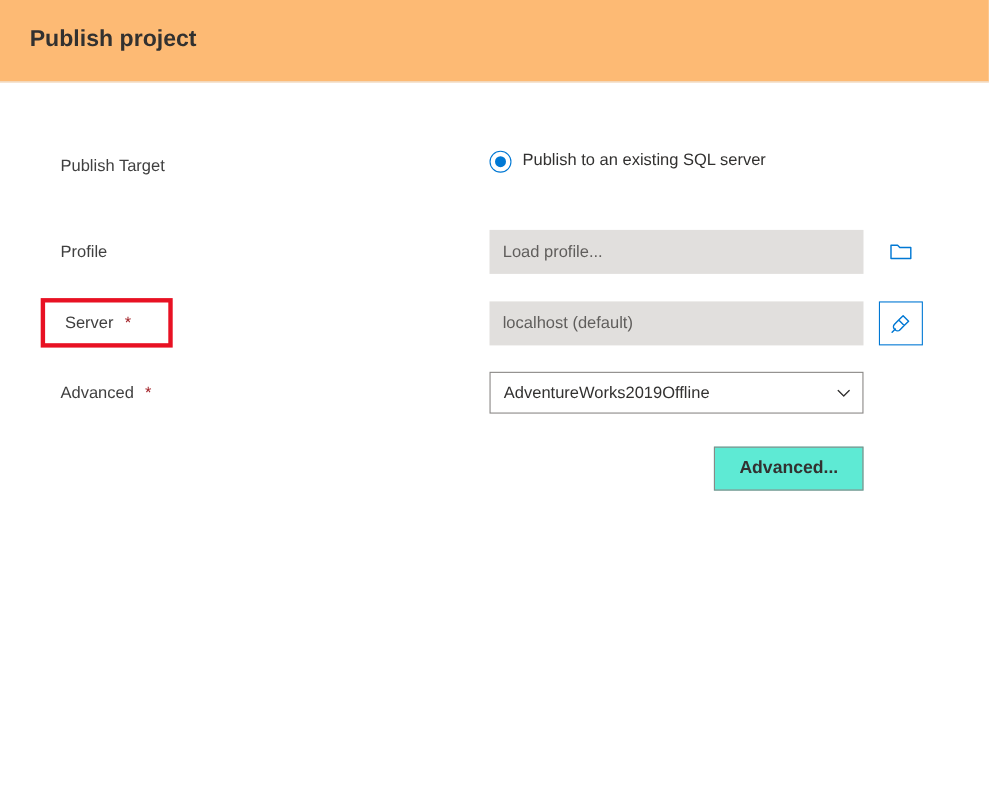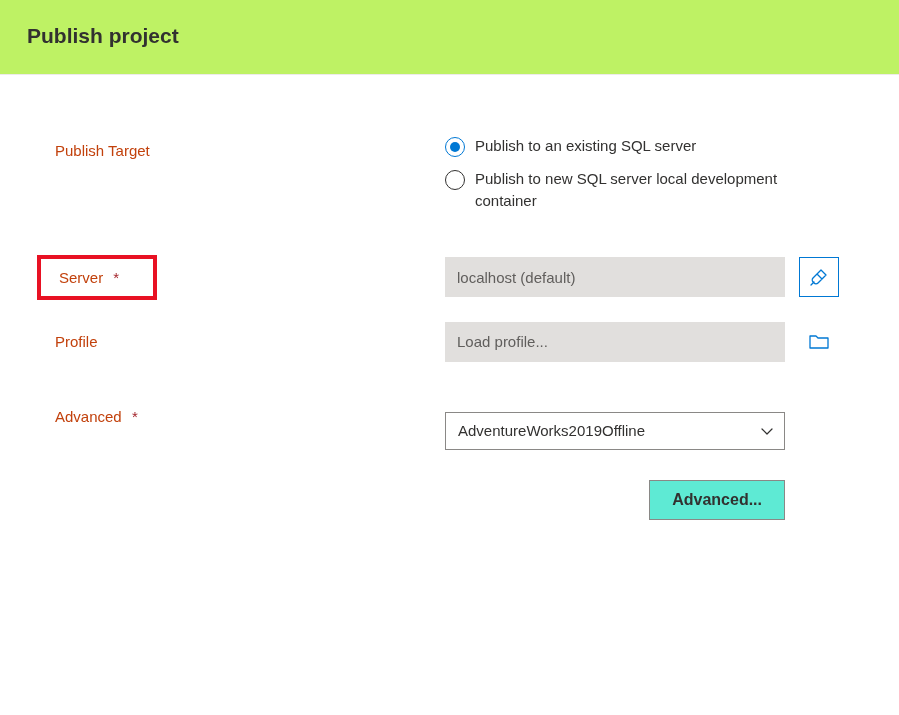--- a/index.html
+++ b/index.html
@@ -9,21 +9,21 @@
     }
     body {
       font-family: "Segoe UI", -apple-system, BlinkMacSystemFont, sans-serif;
       font-size: 15px;
       color: #323130;
       background: #ffffff;
       width: 899px;
       height: 715px;
     }
     .header {
-      background: #bef264;
+      background: #fdba74;
       padding: 24px 0 26px 27px;
       border-bottom: 1px solid #edebe9;
     }
     .header h1 {
       font-size: 21px;
       font-weight: 600;
       color: #323130;
     }
     .form-area {
       padding: 60px 40px 40px 55px;
@@ -33,21 +33,21 @@
       align-items: flex-start;
       margin-bottom: 22px;
     }
     .label-col {
       width: 390px;
       padding-top: 7px;
       flex-shrink: 0;
     }
     .label-text {
       font-size: 15px;
-      color: #c2410c;
+      color: #404040;
       display: inline-block;
     }
     .required-asterisk {
       color: #a4262c;
       margin-left: 6px;
     }
     .highlight-box {
       border: 4px solid #e81123;
       padding: 10px 18px 10px 0;
       margin-left: -18px;
@@ -129,21 +129,20 @@
       background: #ffffff;
       padding: 8px 10px 8px 12px;
       width: 340px;
       height: 38px;
       display: flex;
       align-items: center;
       justify-content: space-between;
       cursor: pointer;
       font-size: 15px;
       color: #323130;
-      margin-top: 28px;
     }
     .advanced-row {
       display: flex;
       justify-content: flex-end;
       width: 340px;
       margin-left: 390px;
       margin-top: 30px;
     }
     .advanced-button {
       border: 1px solid #8a8886;
@@ -174,63 +173,59 @@
   <div class="form-row">
     <div class="label-col">
       <span class="label-text">Publish Target</span>
     </div>
     <div class="input-col">
       <div class="radio-group">
         <div class="radio-option">
           <div class="radio-circle checked"></div>
           <span class="radio-label">Publish to an existing SQL server</span>
         </div>
-        <div class="radio-option">
-          <div class="radio-circle"></div>
-          <span class="radio-label">Publish to new SQL server local development container</span>
-        </div>
       </div>
     </div>
   </div>
 
   <div style="height: 20px;"></div>
+
+  <div class="form-row server-row-align" style="margin-top: 8px;">
+    <div class="label-col">
+      <span class="label-text">Profile</span>
+    </div>
+    <div class="input-col">
+      <input class="text-input" type="text" placeholder="Load profile..." style="">
+      <div class="icon-button">
+        <svg width="22" height="22" viewBox="0 0 22 22">
+          <path d="M 2 5 L 2 17 L 20 17 L 20 7 L 10 7 L 8 5 Z" stroke="#0078d4" stroke-width="1.3" fill="none" stroke-linejoin="round"></path>
+        </svg>
+      </div>
+    </div>
+  </div>
 
   <div class="form-row server-row-align">
     <div class="label-col">
       <span class="highlight-box">
         <span class="label-text" style="padding-left:18px;">Server</span>
         <span class="required-asterisk">*</span>
       </span>
     </div>
     <div class="input-col">
       <input class="text-input" type="text" placeholder="localhost (default)" style="">
       <div class="icon-button bordered">
         <svg width="20" height="20" viewBox="0 0 20 20">
           <path d="M 12 3 L 8 7 L 13 12 L 17 8 Z M 8 7 L 4 11 C 3 12 3 14 4 15 L 5 16 C 6 17 8 17 9 16 L 13 12 M 5 15 L 2 18" stroke="#0078d4" stroke-width="1.3" fill="none" stroke-linecap="round" stroke-linejoin="round"></path>
         </svg>
       </div>
     </div>
   </div>
 
   <div class="form-row server-row-align" style="margin-top: 8px;">
     <div class="label-col">
-      <span class="label-text">Profile</span>
-    </div>
-    <div class="input-col">
-      <input class="text-input" type="text" placeholder="Load profile..." style="">
-      <div class="icon-button">
-        <svg width="22" height="22" viewBox="0 0 22 22">
-          <path d="M 2 5 L 2 17 L 20 17 L 20 7 L 10 7 L 8 5 Z" stroke="#0078d4" stroke-width="1.3" fill="none" stroke-linejoin="round"></path>
-        </svg>
-      </div>
-    </div>
-  </div>
-
-  <div class="form-row server-row-align" style="margin-top: 8px;">
-    <div class="label-col">
       <span class="label-text">Advanced</span>
       <span class="required-asterisk">*</span>
     </div>
     <div class="input-col">
       <div class="select-box">
         <span>AdventureWorks2019Offline</span>
         <svg width="14" height="14" viewBox="0 0 14 14">
           <path d="M 2 5 L 7 10 L 12 5" stroke="#323130" stroke-width="1.2" fill="none" stroke-linecap="round" stroke-linejoin="round"></path>
         </svg>
       </div>

